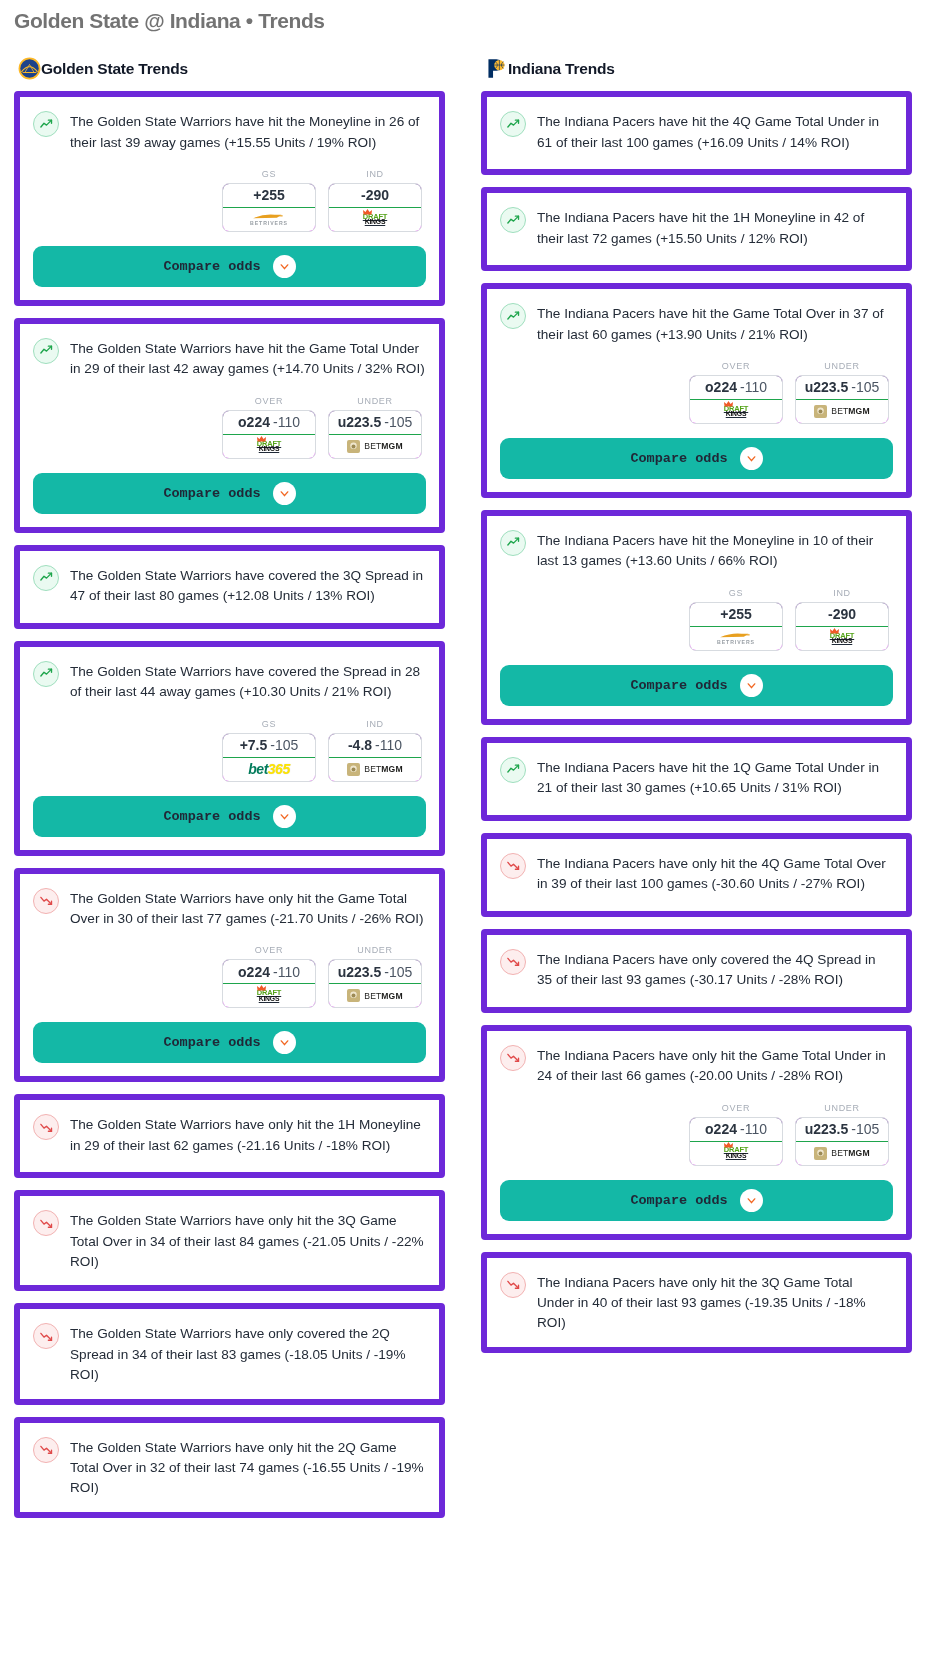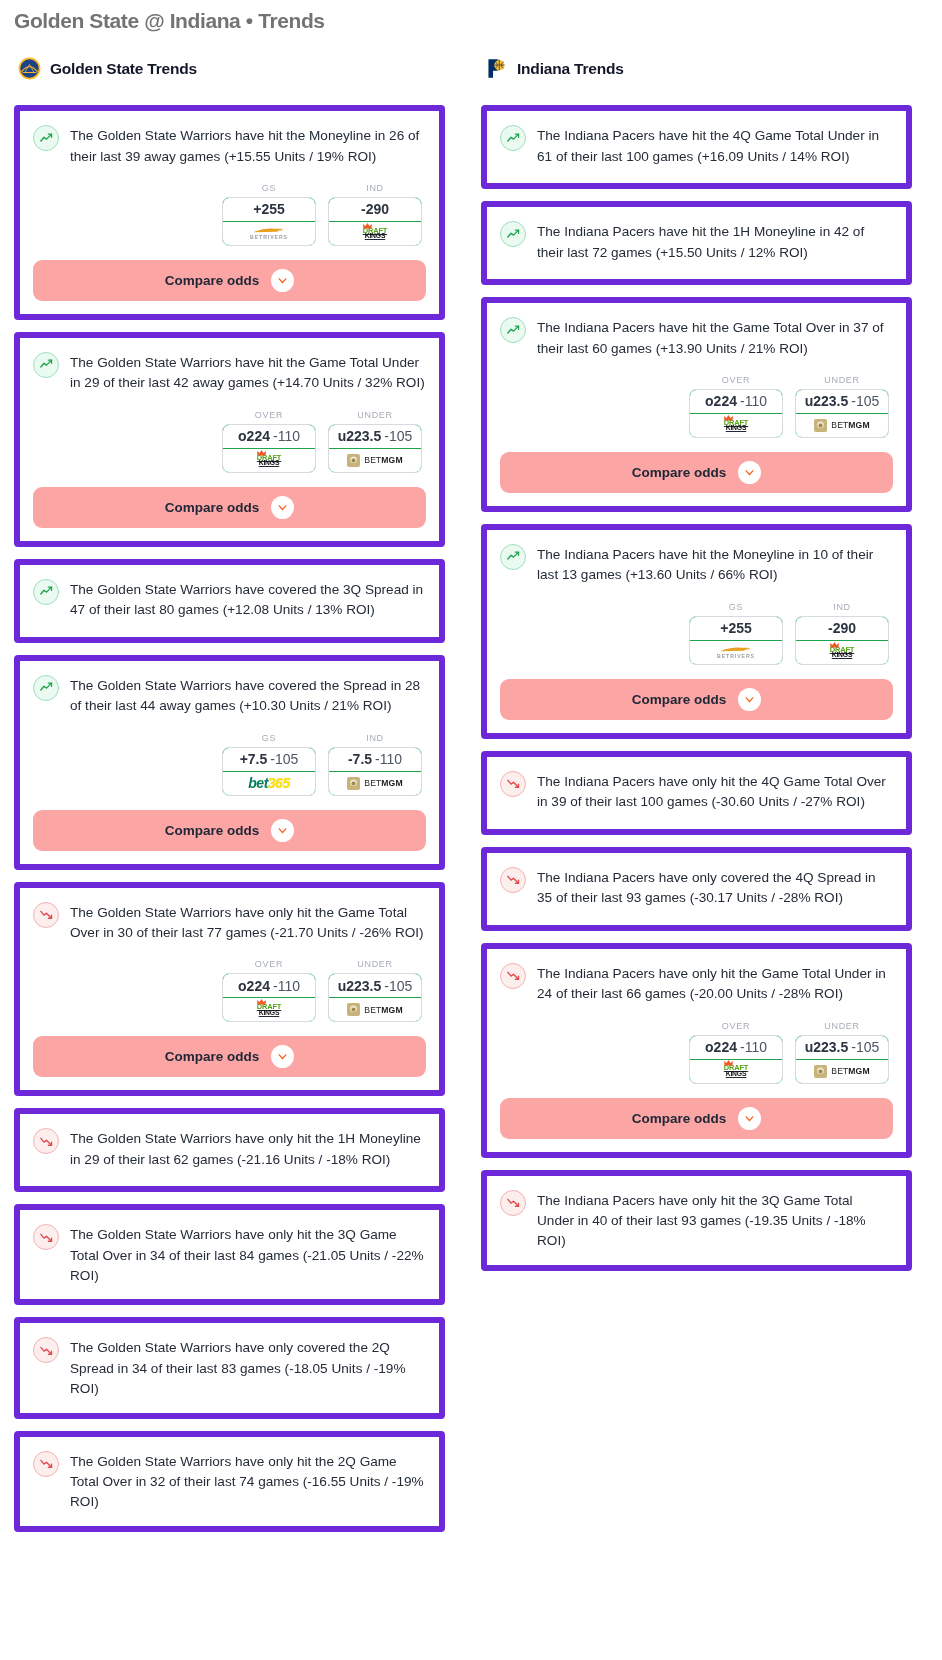--- a/index.html
+++ b/index.html
@@ -36,22 +36,21 @@
     gap: 36px;
     padding: 0 14px;
     margin-top: 24px;
     align-items: flex-start;
   }
   .column { width: 431px; flex: 0 0 431px; }
 
   .col-header {
     display: flex;
     align-items: center;
-    gap: 9px;
-    margin-bottom: 25px;
+    margin-bottom: 11px;
     padding-left: 4px;
   }
   .col-header-title {
     font-size: 15.5px;
     font-weight: 700;
     color: #111827;
     letter-spacing: -0.2px;
   }
   .team-logo { width: 23px; height: 23px; flex: 0 0 auto; display: block; }
 
@@ -101,21 +100,21 @@
     letter-spacing: 0.7px;
     color: #a7adb7;
     text-align: center;
     margin-bottom: 4px;
     font-weight: 400;
   }
   .odds-box {
     border: 1px solid #d7dbe0;
     border-radius: 7px;
     overflow: hidden;
-    background: #14b8a6;
+    background: #d946ef;
   }
   .odds-price {
     border: 1px solid #1ea54c;
     border-radius: 7px 7px 0 0;
     margin: -1px -1px 0 -1px;
     height: 25px;
     display: flex; align-items: center; justify-content: center;
     font-size: 14px;
     color: #2b3440;
     white-space: nowrap;
@@ -143,25 +142,26 @@
   .mgm-txt { font-size: 8.6px; font-weight: 800; color: #1d1d1b; letter-spacing: 0.1px; }
   .mgm-txt .lt { font-weight: 500; }
   .book-bet365 { gap: 0; }
   .b365-bet { font-size: 14px; font-weight: 800; color: #027b5b; font-style: italic; letter-spacing:-0.5px;}
   .b365-num { font-size: 14px; font-weight: 800; color: #ffe500; font-style: italic; letter-spacing:-0.5px;
               text-shadow: 0 0 1px rgba(0,0,0,.25); }
 
   
   .compare-bar {
     margin-top: 14px;
-    background: #fca5a5;
+    background: #14b8a6;
     border-radius: 9px;
     height: 41px;
     display: flex; align-items: center; justify-content: center;
     gap: 12px;
+    font-family: Liberation Mono, monospace;
   }
   .compare-label { font-size: 13.5px; font-weight: 600; color: #202837; }
   .chev-btn {
     width: 23px; height: 23px; border-radius: 50%;
     background: #ffffff;
     display:flex; align-items:center; justify-content:center;
     flex: 0 0 auto;
   }
   .chev-btn svg { display:block; }
 </style>
@@ -331,21 +331,21 @@
                   <span class="b365-bet">bet</span>
                   <span class="b365-num">365</span>
                 </div>
               </div>
             </div>
           </div>
           <div class="odds-col">
             <div class="odds-label">IND</div>
             <div class="odds-box">
               <div class="odds-price">
-                <span class="main">-7.5</span>
+                <span class="main">-4.8</span>
                 <span class="juice">-110</span>
               </div>
               <div class="odds-book">
                 <div class="book book-betmgm">
                   <svg class="mgm-lion" viewBox="0 0 20 20">
                     <rect width="20" height="20" rx="3" fill="#c8b47a"></rect>
                     <circle cx="10" cy="9" r="5" fill="#efe6cd"></circle>
                     <circle cx="10" cy="10" r="3" fill="#9c8a55"></circle>
                   </svg>
                   <span class="mgm-txt"><span class="lt">BET</span>MGM</span>
@@ -605,20 +605,31 @@
           <span class="compare-label">Compare odds</span>
           <span class="chev-btn">
             <svg viewBox="0 0 24 24" width="13" height="13" fill="none" stroke="#f26722" stroke-width="2.6" stroke-linecap="round" stroke-linejoin="round">
               <polyline points="6,9 12,16 18,9"></polyline>
             </svg>
           </span>
         </div>
       </div>
       <div class="trend-card">
         <div class="trend-top">
+          <span class="trend-icon up">
+            <svg viewBox="0 0 24 24" width="15" height="15" fill="none" stroke="#1ea54c" stroke-width="2.2" stroke-linecap="round" stroke-linejoin="round">
+              <polyline points="3,16 8,10 12,13 20,5"></polyline>
+              <polyline points="15,5 20,5 20,10"></polyline>
+            </svg>
+          </span>
+          <span class="trend-text">The Indiana Pacers have hit the 1Q Game Total Under in 21 of their last 30 games (+10.65 Units / 31% ROI)</span>
+        </div>
+      </div>
+      <div class="trend-card">
+        <div class="trend-top">
           <span class="trend-icon down">
             <svg viewBox="0 0 24 24" width="15" height="15" fill="none" stroke="#e04a4a" stroke-width="2.2" stroke-linecap="round" stroke-linejoin="round">
               <polyline points="3,7 8,13 12,10 20,18"></polyline>
               <polyline points="15,18 20,18 20,13"></polyline>
             </svg>
           </span>
           <span class="trend-text">The Indiana Pacers have only hit the 4Q Game Total Over in 39 of their last 100 games (-30.60 Units / -27% ROI)</span>
         </div>
       </div>
       <div class="trend-card">

